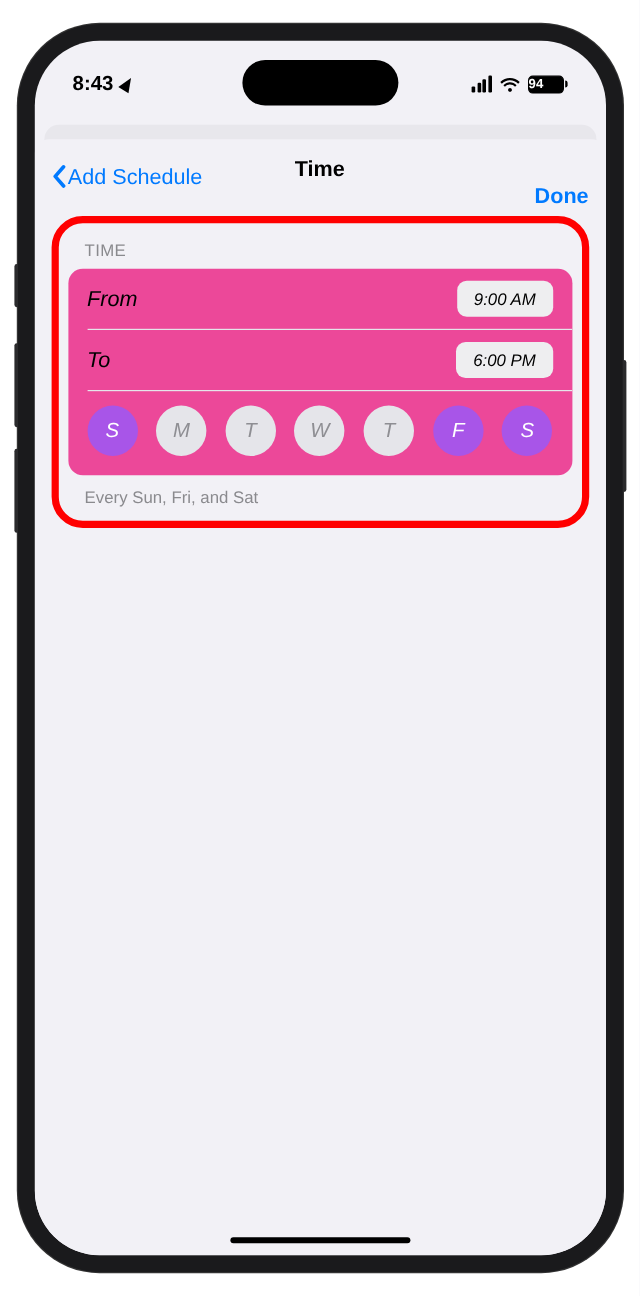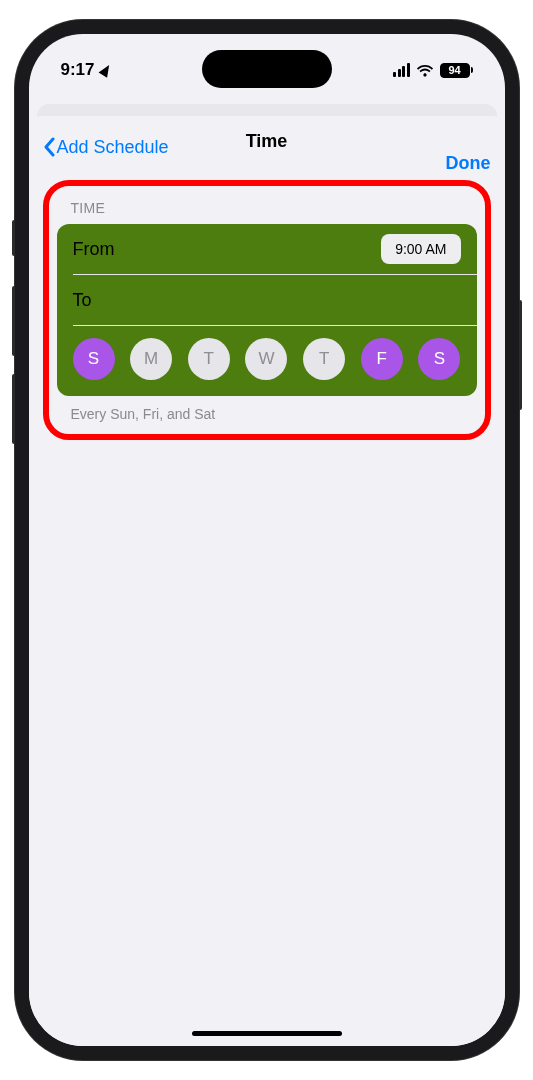--- a/index.html
+++ b/index.html
@@ -136,21 +136,20 @@
     }
     
     .battery-body {
       width: 30px;
       height: 15px;
       border: 1px solid #000;
       border-radius: 4px;
       background: #000;
       display: flex;
       align-items: center;
-      justify-content: center;
       padding: 0;
     }
     
     .battery-tip {
       width: 2px;
       height: 6px;
       background: #000;
       border-radius: 0 2px 2px 0;
       margin-left: 1px;
     }
@@ -232,23 +231,24 @@
     }
     
     .section-header {
       font-size: 14px;
       color: #8a8a8e;
       padding: 4px 14px 8px;
       letter-spacing: 0.3px;
     }
     
     .card {
-      background: #4d7c0f;
+      background: #ec4899;
       border-radius: 12px;
       overflow: hidden;
+      font-style: italic;
     }
     
     .row {
       display: flex;
       align-items: center;
       justify-content: space-between;
       padding: 10px 16px;
       min-height: 50px;
     }
     
@@ -327,21 +327,21 @@
   </div>
   <div class="phone-buttons-right">
     <div class="btn-power"></div>
   </div>
 
   <div class="screen">
     <div class="dynamic-island"></div>
 
     <div class="status-bar">
       <div class="status-left">
-        <span>9:17</span>
+        <span>8:43</span>
         <span class="location-icon"></span>
       </div>
       <div class="status-right">
         <div class="signal-bars">
           <div class="bar b1"></div>
             <div class="bar b2"></div>
             <div class="bar b3"></div>
             <div class="bar b4"></div>
         </div>
         <div class="wifi-icon">
@@ -377,20 +377,21 @@
           <div class="section-header">TIME</div>
 
           <div class="card">
             <div class="row">
               <span class="row-label">From</span>
               <span class="time-pill">9:00 AM</span>
             </div>
             <div class="row-divider"></div>
             <div class="row">
               <span class="row-label">To</span>
+              <span class="time-pill">6:00 PM</span>
             </div>
             <div class="row-divider"></div>
             <div class="days-row">
               <div class="day-circle day-active">S</div>
               <div class="day-circle day-inactive">M</div>
               <div class="day-circle day-inactive">T</div>
               <div class="day-circle day-inactive">W</div>
               <div class="day-circle day-inactive">T</div>
               <div class="day-circle day-active">F</div>
               <div class="day-circle day-active">S</div>

